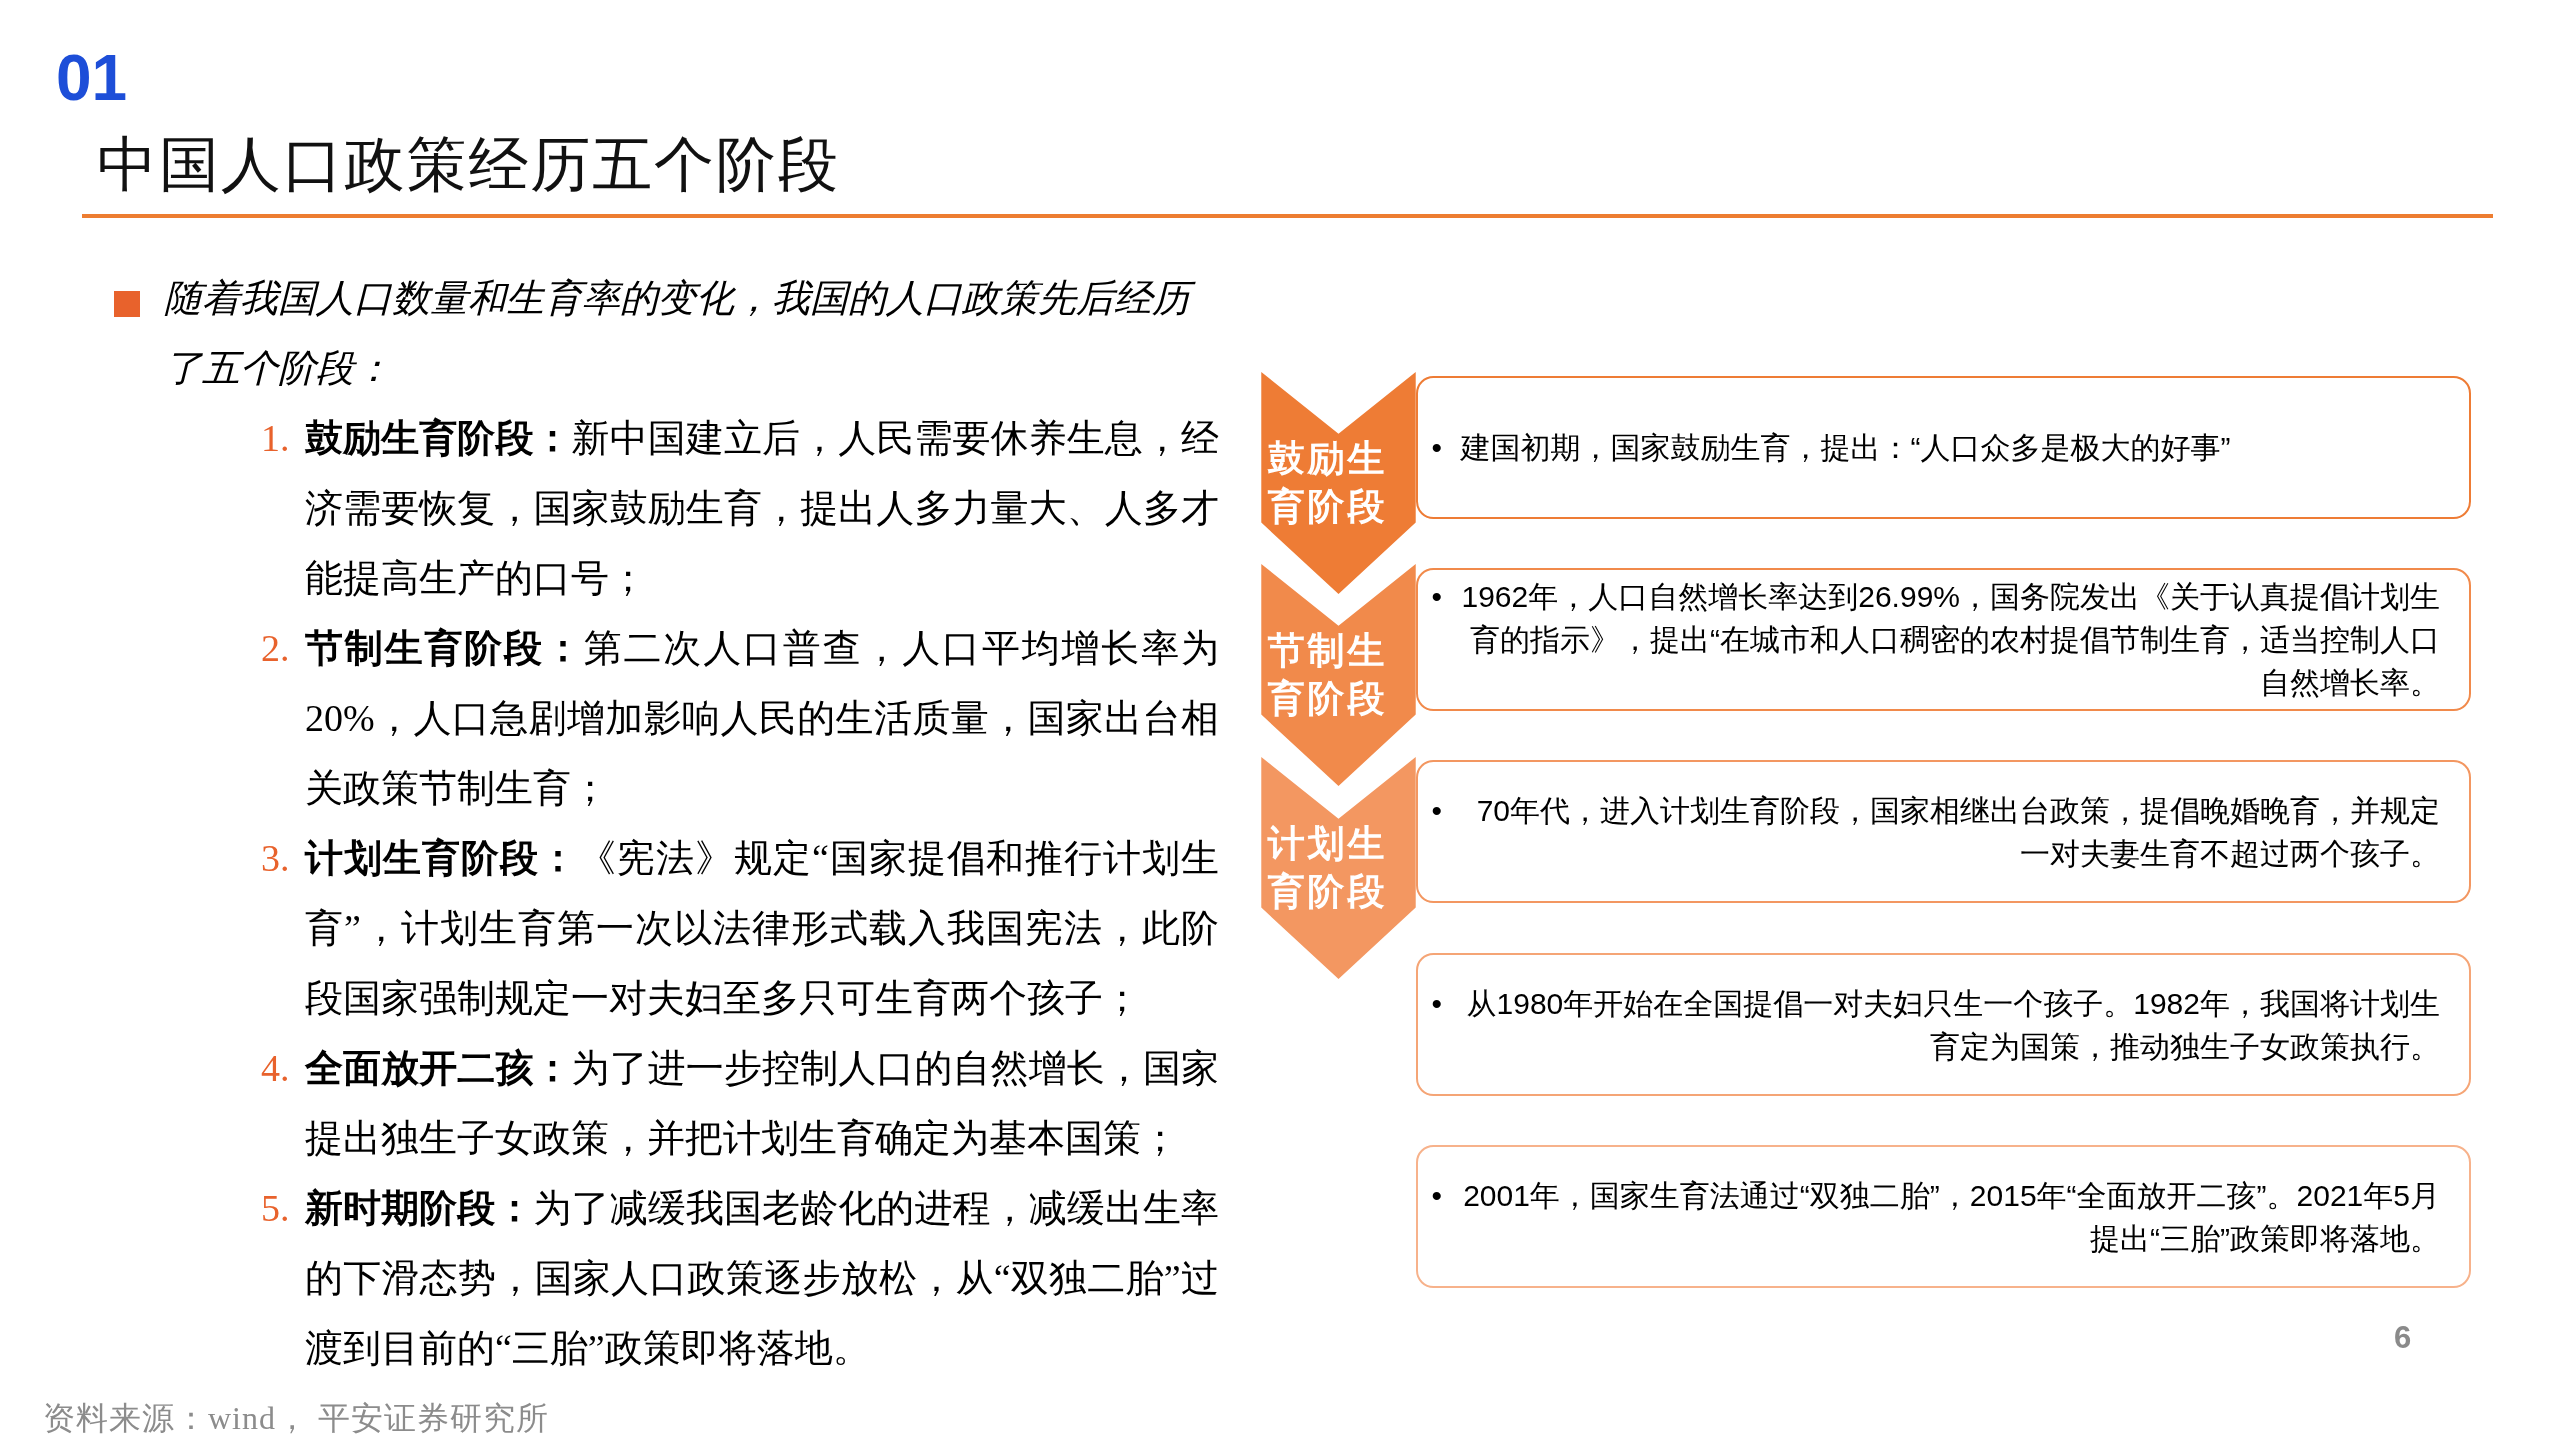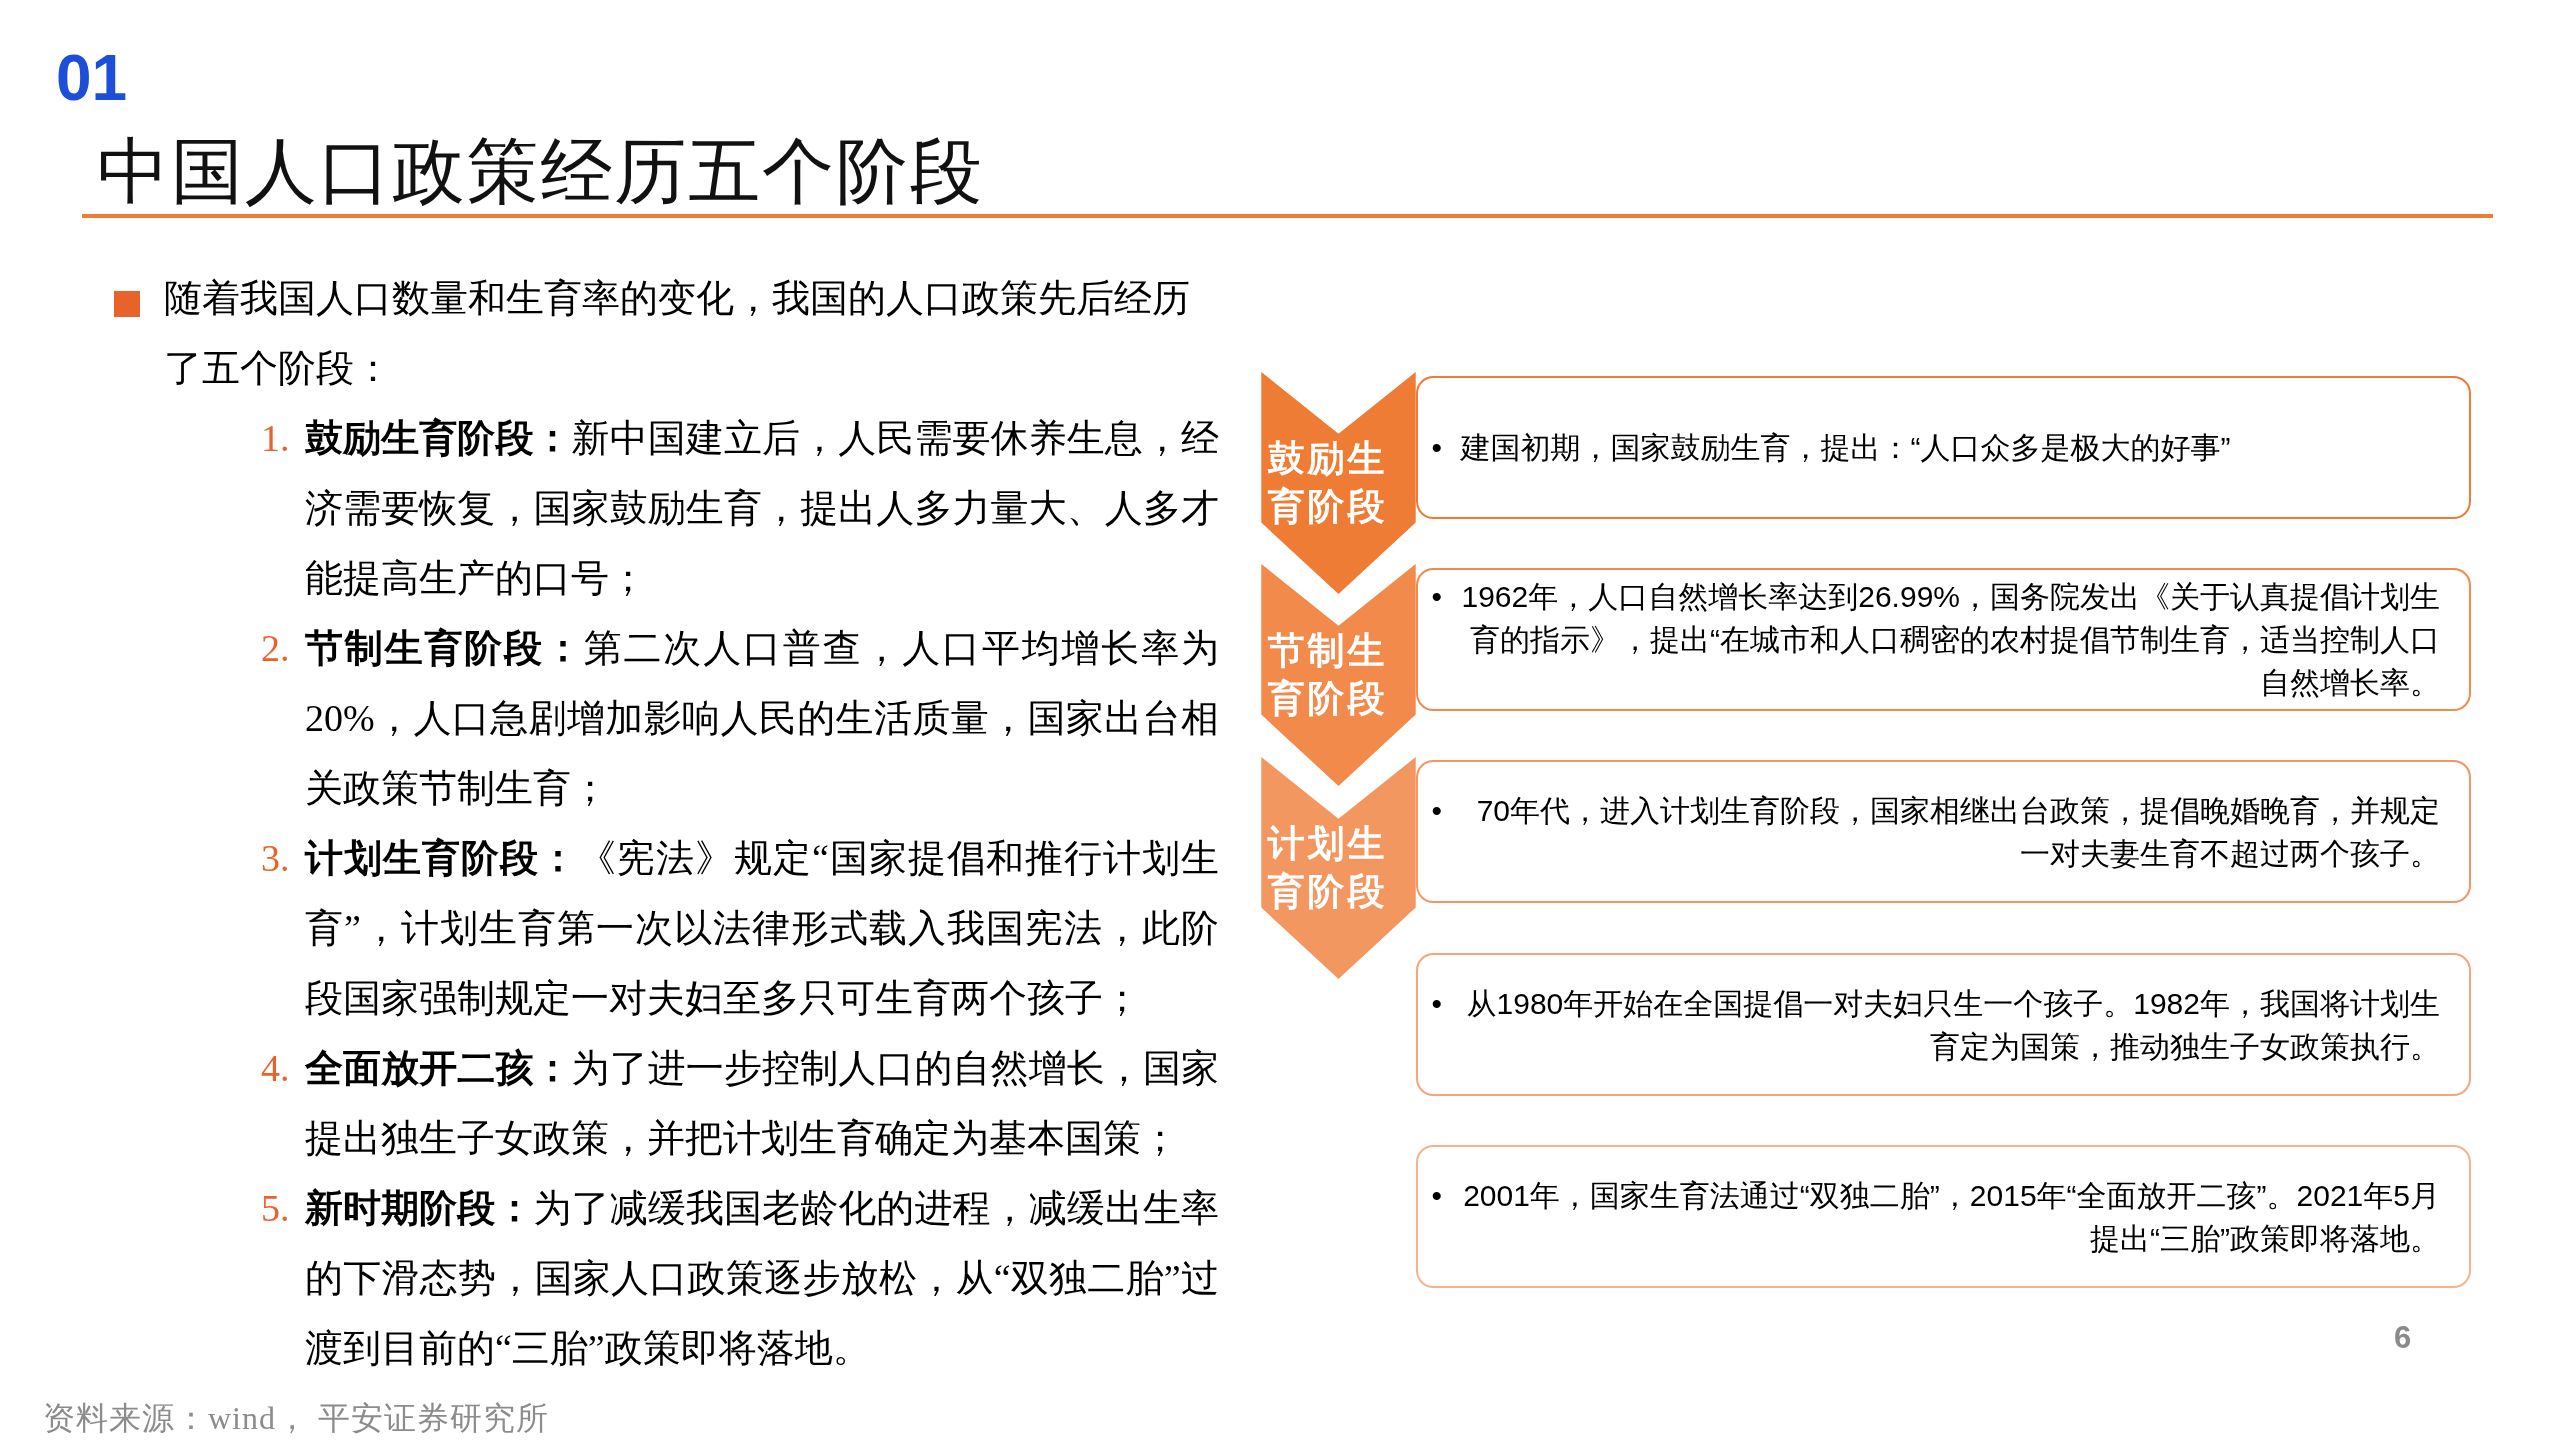--- a/index.html
+++ b/index.html
@@ -11,38 +11,38 @@
   }
 
   
   .section-num {
     position:absolute; left:56px; top:46px;
     font-family:"Liberation Sans","DejaVu Sans",sans-serif;
     font-weight:bold; font-size:64px; line-height:1;
   }
   .page-title {
     position:absolute; left:97px; top:131px;
-    font-size:72px; line-height:1.15; letter-spacing:1.9px;
+    font-size:60px; line-height:1.15; letter-spacing:1.9px;
     color:#111;
   }
   .title-rule {
     position:absolute; left:82px; top:214px;
     width:2411px; height:3.9px; background:#ED7D31;
   }
 
   
   .intro-bullet-sq {
     position:absolute; left:114px; top:291px;
     width:26px; height:26px; background:#E8622C;
   }
   .content {
     position:absolute; left:164px; top:263px;
     font-size:38px; line-height:70px;
   }
-  .intro-text { width:1026px; text-align:justify; text-justify:inter-ideograph; }
+  .intro-text { width:1026px; text-align:justify; text-justify:inter-ideograph;font-style:italic; }
   ol.stages { list-style:none; margin:0; padding:0 0 0 97px; }
   ol.stages li { display:flex; align-items:flex-start; }
   .stage-num { flex:none; width:44px; color:#E8622C; }
   .stage-text { width:914px; text-align:justify; text-justify:inter-ideograph; }
   .stage-lead { font-weight:bold; }
 
   
   .chev { position:absolute; left:1261px; width:133px; height:222px; }
   .chev svg { position:absolute; inset:0; display:block; }
   .chev-label {

